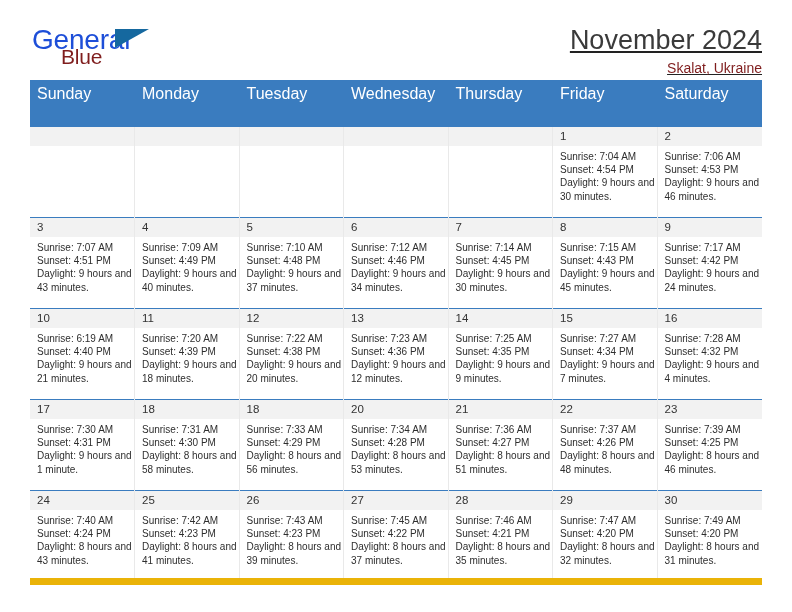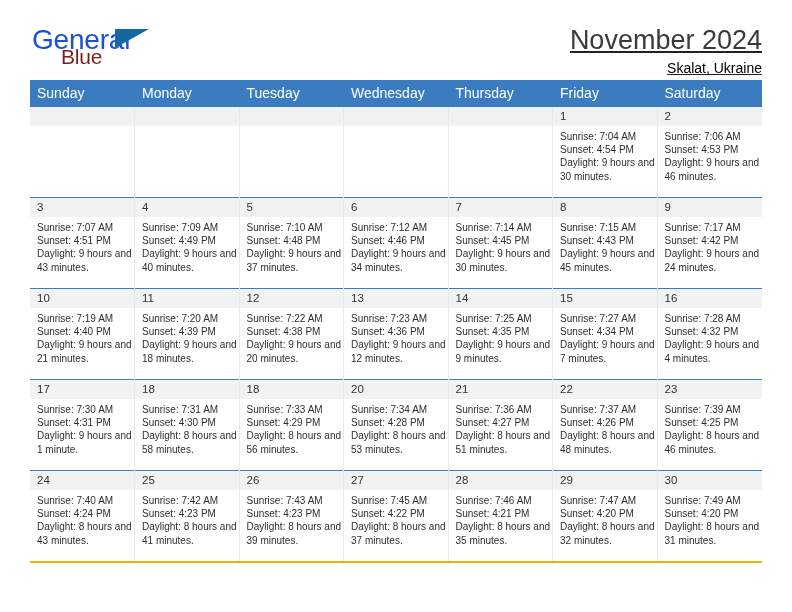--- a/index.html
+++ b/index.html
@@ -69,55 +69,55 @@
   }
   .cal-title {
     font-size: 27px;
     color: #3a3a3a;
     font-weight: normal;
     line-height: 1.05;
     letter-spacing: 0px;
   }
   .cal-subtitle {
     font-size: 14px;
-    color: #000000;
+    color: #7f1d1d;
     margin-top: 7px;
     line-height: 1.1;
   }
 
   
   .calendar {
     width: 732px;
     border-collapse: collapse;
     table-layout: fixed;
     margin-top: 6px;
   }
   .calendar th {
     background: #3a7cbf;
     color: #ffffff;
-    font-size: 14px;
+    font-size: 16px;
     font-weight: normal;
     text-align: left;
-    padding: 5px 0 5px 7px;
+    padding: 5px 0 23px 7px;
     height: 19px;
     box-sizing: border-box;
     border-right: 1px solid #3a7cbf;
   }
   .calendar td {
     vertical-align: top;
     width: 104.5px;
     height: 91px;
     padding: 0;
     border-top: 1px solid #3a7cbf;
     border-right: 1px solid #e9e9e9;
     background: #ffffff;
     box-sizing: border-box;
   }
   .calendar td:last-child { border-right: none; }
-  .calendar tr:last-child td { border-bottom: 2px solid #eab308; }
+  .calendar tr:last-child td { border-bottom: 7px solid #eab308; }
 
   .cell-inner {
     height: 100%;
     box-sizing: border-box;
   }
   .daynum {
     display: block;
     background: #f2f2f2;
     font-size: 11.5px;
     color: #333333;
@@ -289,21 +289,21 @@
                 <div class="daylight">Daylight: 9 hours and 24 minutes.</div>
               </div>
             </div>
           </td>
         </tr>
         <tr>
           <td>
             <div class="cell-inner">
               <span class="daynum">10</span>
               <div class="info">
-                <div>Sunrise: 7:19 AM</div>
+                <div>Sunrise: 6:19 AM</div>
                 <div>Sunset: 4:40 PM</div>
                 <div class="daylight">Daylight: 9 hours and 21 minutes.</div>
               </div>
             </div>
           </td>
           <td>
             <div class="cell-inner">
               <span class="daynum">11</span>
               <div class="info">
                 <div>Sunrise: 7:20 AM</div>

